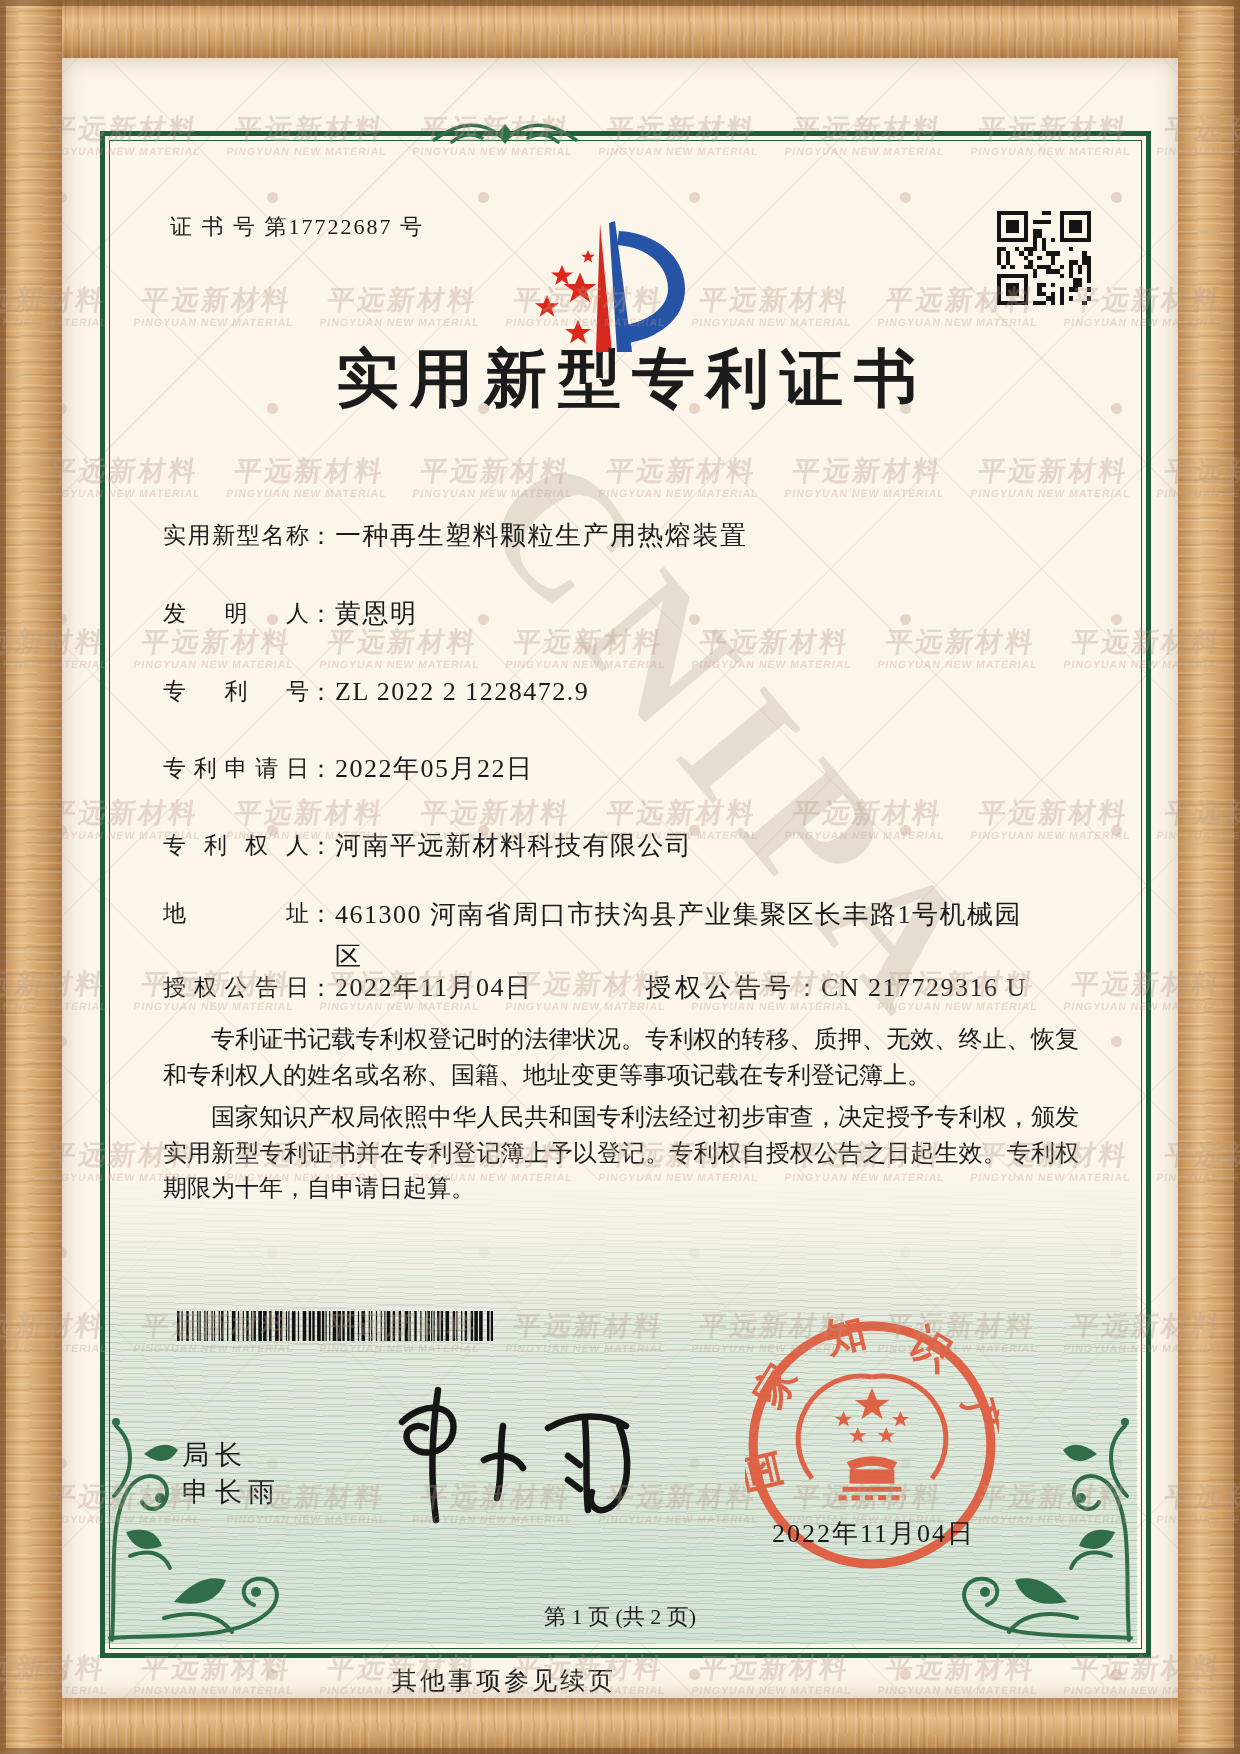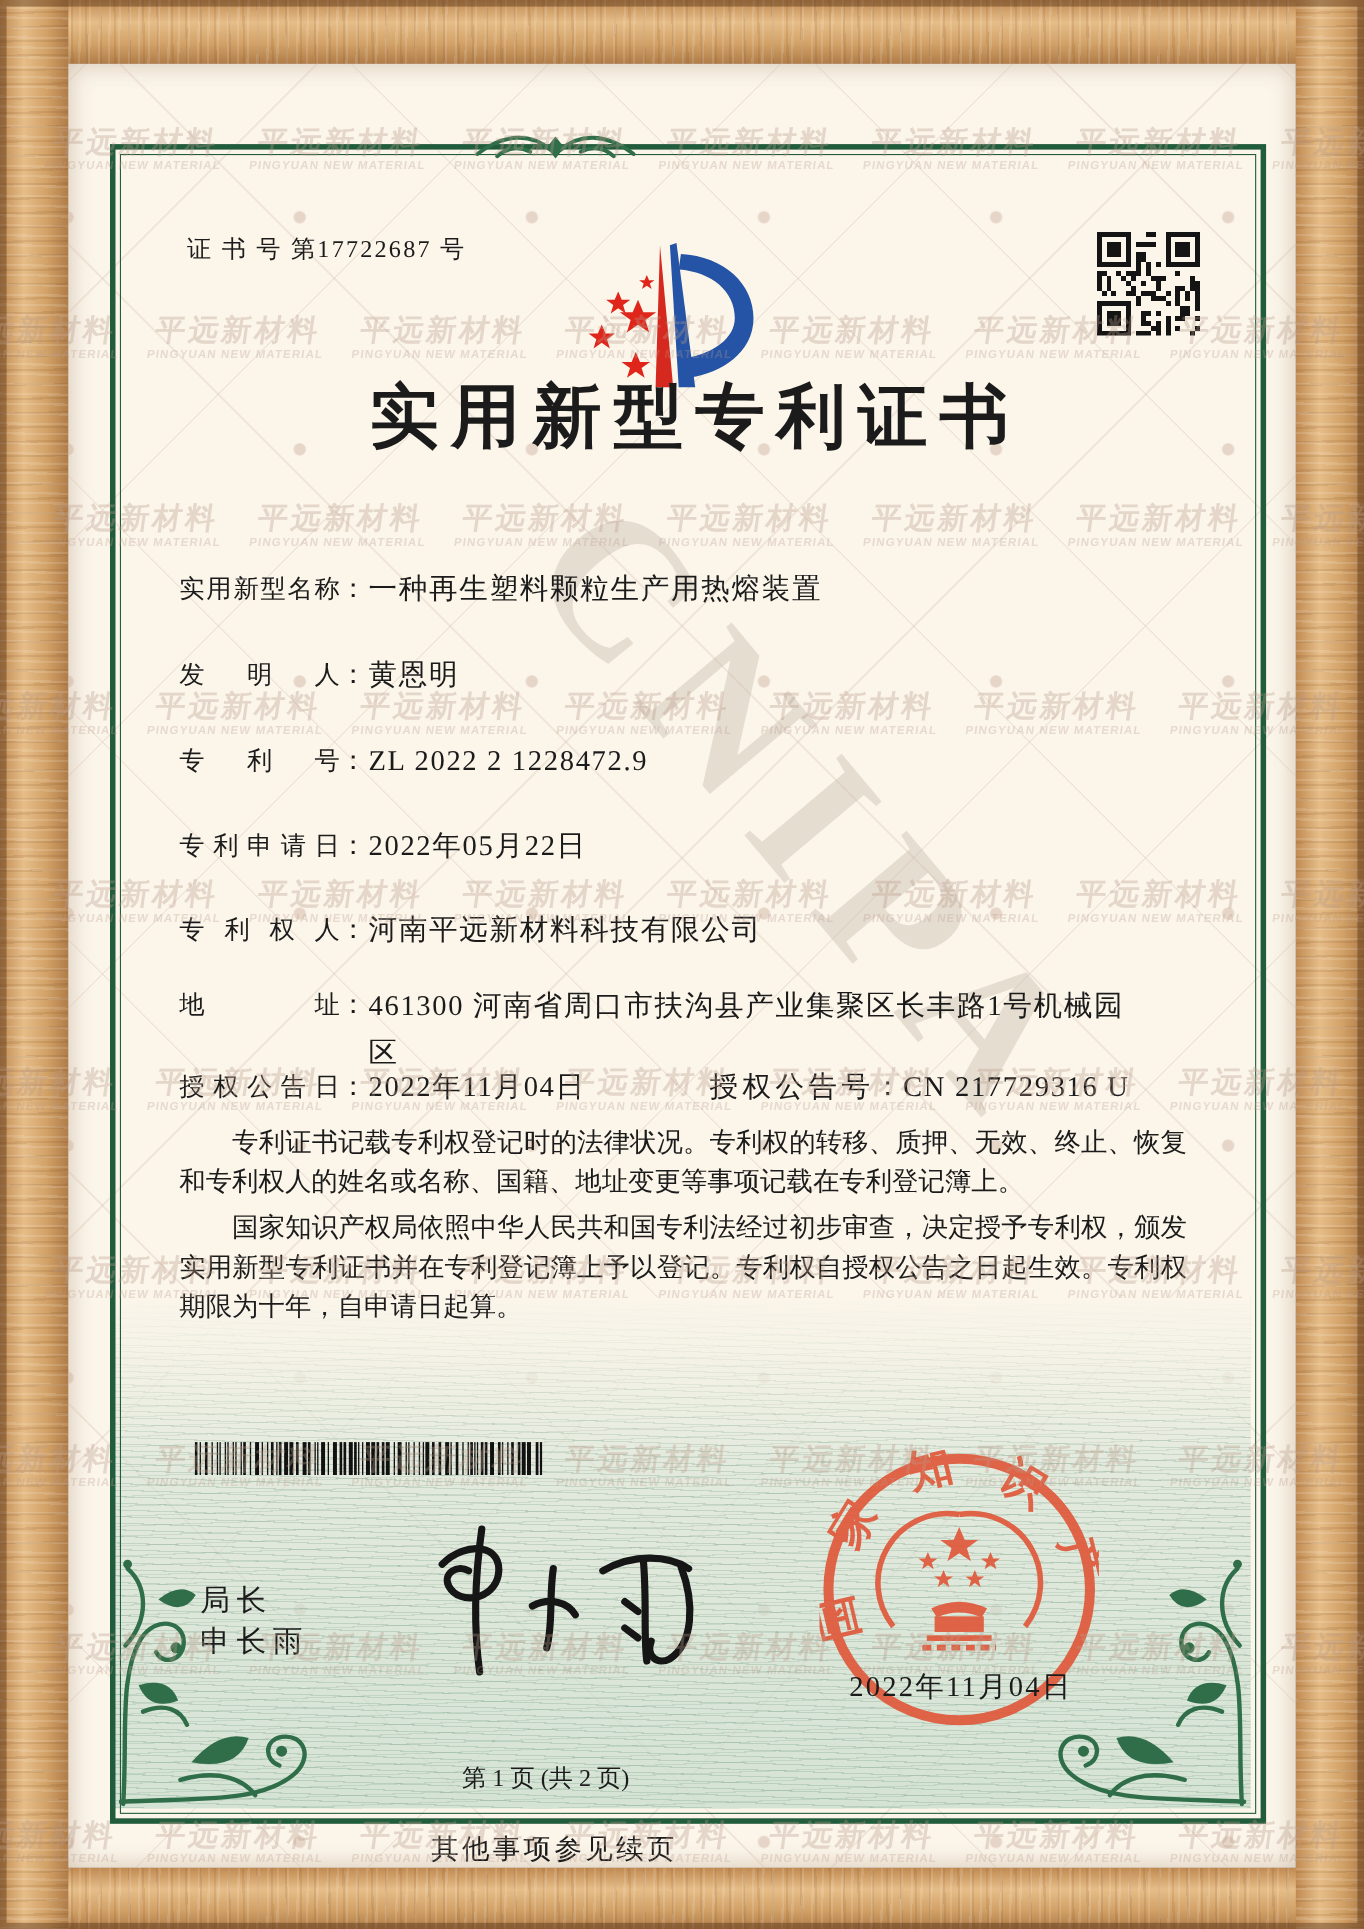--- a/index.html
+++ b/index.html
@@ -56,21 +56,21 @@
   #grant-right{position:absolute;left:482px;top:0;display:flex;}
   #grant-row .inner{display:flex;}
   #body-text{left:163px;top:1022px;width:916px;font-size:24px;line-height:35.5px;text-align:justify;}
   #body-text p{margin:0 0 7px 0;text-indent:2em;}
   #barcode{left:177px;top:1311px;z-index:5;position:absolute;}
   #signer-title{left:182px;top:1424px;font-size:27px;letter-spacing:6px;margin-top:13px;}
   #signer-name{left:182px;top:1474px;font-size:27px;letter-spacing:6px;}
   #signature{left:372px;top:1380px;position:absolute;z-index:5;}
   #seal{left:745px;top:1318px;position:absolute;z-index:5;opacity:.93;}
   #seal-date{left:772px;top:1516px;font-size:26px;letter-spacing:2px;z-index:6;}
-  #page-footer{left:420px;top:1602px;width:400px;font-size:22px;}
+  #page-footer{left:420px;top:1602px;width:400px;text-align:center;font-size:22px;}
   #continuation-note{left:392px;top:1664px;width:400px;font-size:25px;letter-spacing:3px;}
   
   #wm-layer{position:absolute;inset:0;z-index:8;pointer-events:none;overflow:hidden;}
   .wm-tile{position:absolute;transform:skewX(-8deg);font-family:"Liberation Sans","DejaVu Sans",sans-serif;
     text-align:center;white-space:nowrap;}
   .wm-cn{display:block;font-size:27px;font-weight:bold;color:rgba(186,156,138,.34);letter-spacing:3px;}
   .wm-en{display:block;font-size:10.5px;font-weight:bold;color:rgba(186,156,138,.30);letter-spacing:1px;margin-top:-2px;}
 </style>
 </head>
 <body>

